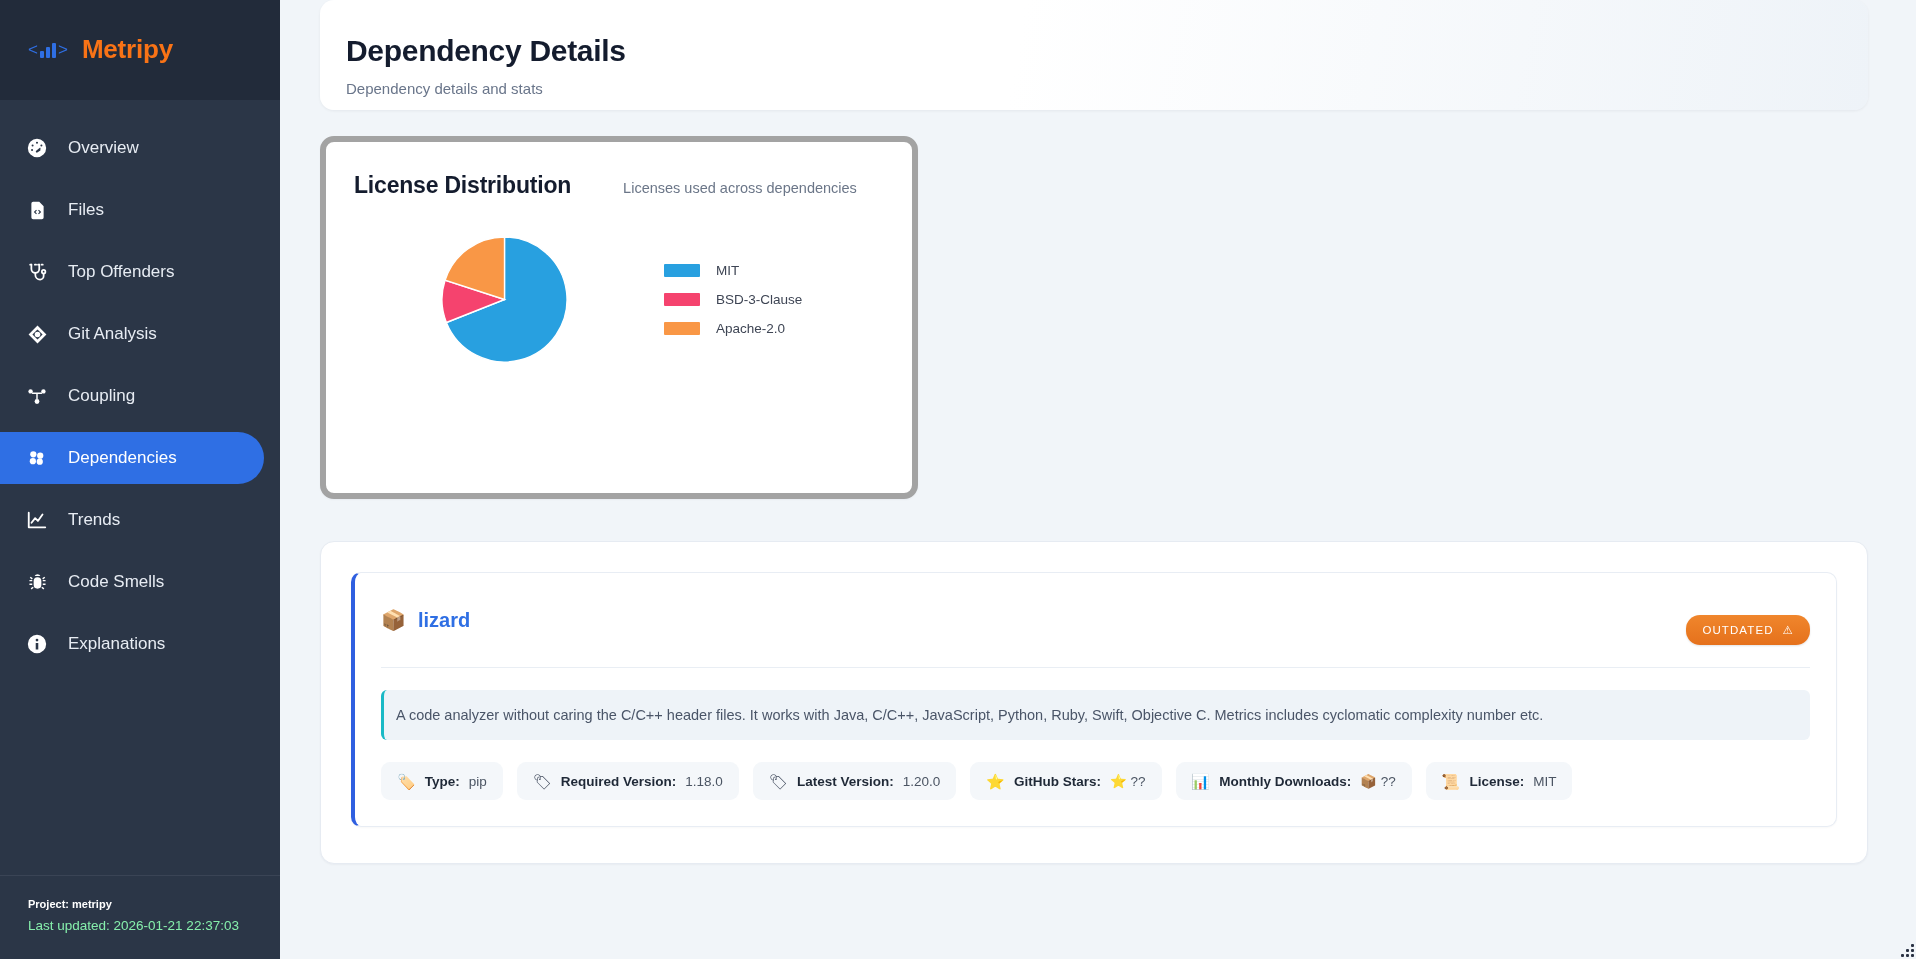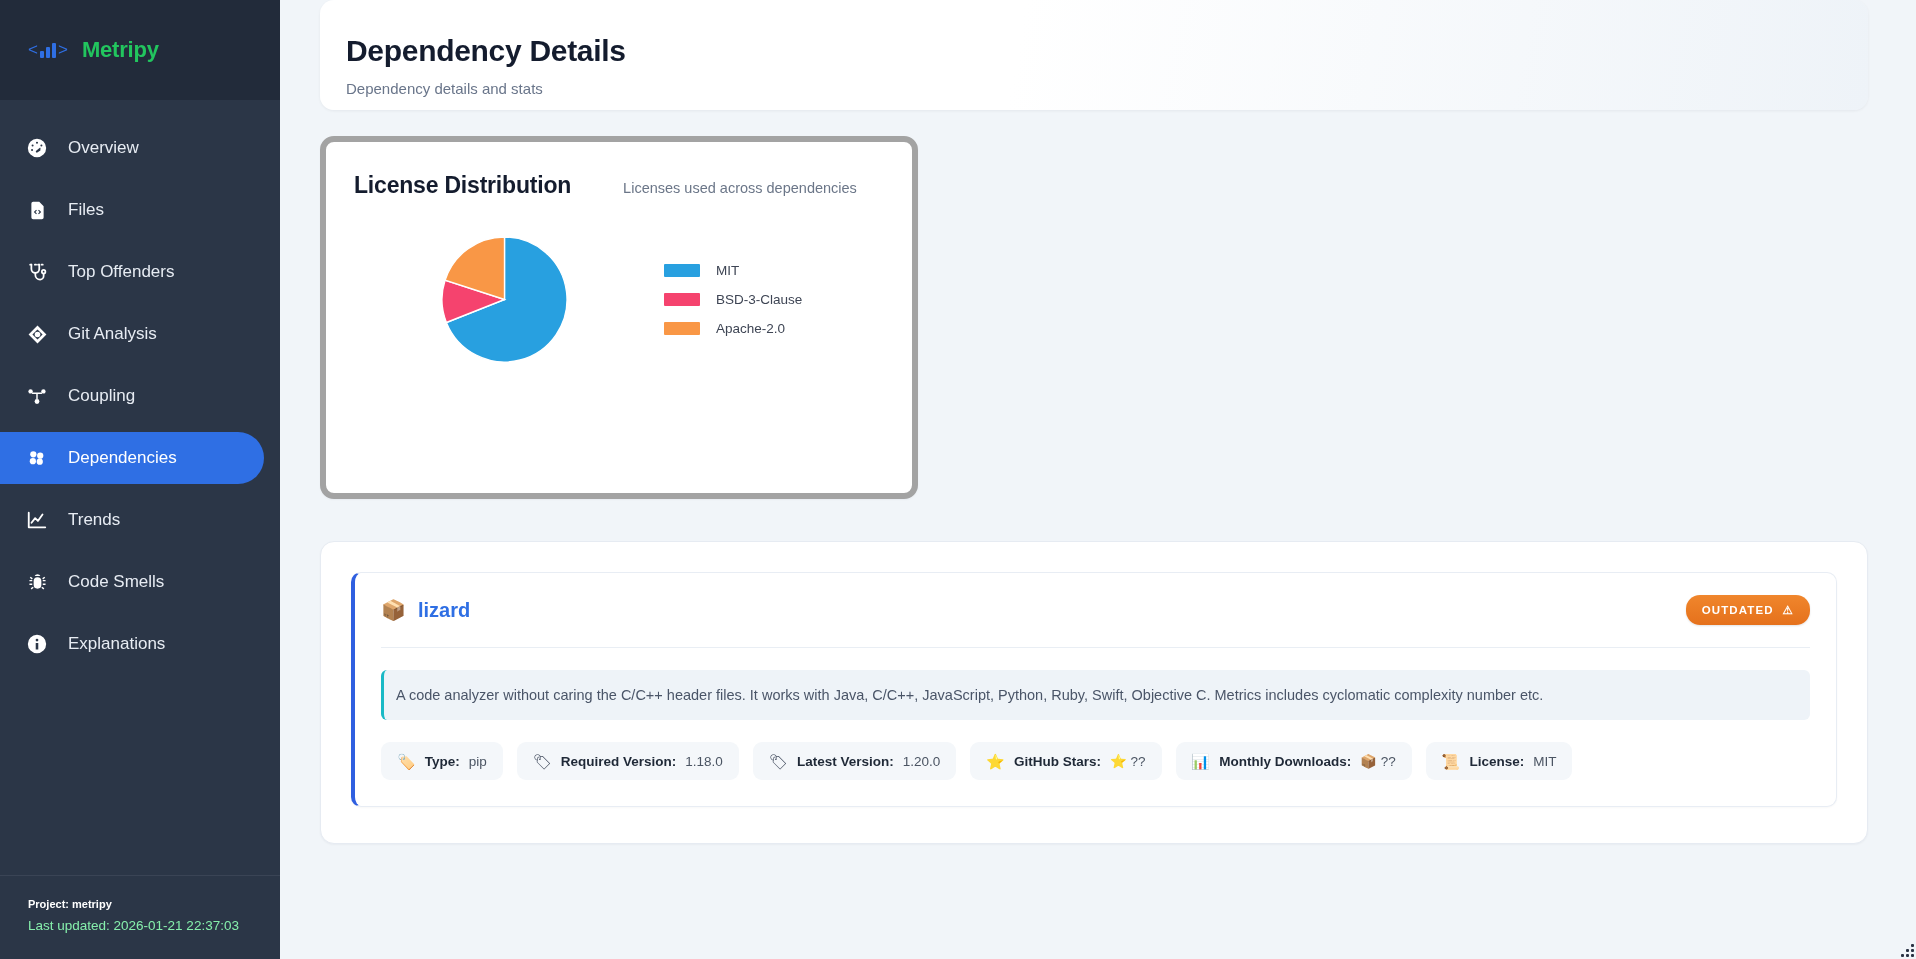--- a/index.html
+++ b/index.html
@@ -29,21 +29,21 @@
     display: flex; align-items: flex-end; gap: 2px;
     color: #2f6fe4; font-size: 19px; line-height: 1;
   }
   .brand-mark .chev { font-size: 17px; color: #2f6fe4; font-weight: 400; }
   .bars { display: flex; align-items: flex-end; gap: 2px; height: 15px; }
   .bars i { display: block; width: 4px; background: #2f6fe4; border-radius: 1px; }
   .bars i:nth-child(1){ height: 7px; }
   .bars i:nth-child(2){ height: 11px; }
   .bars i:nth-child(3){ height: 15px; }
   .brand-name {
-    color: #22c55e; font-size: 22px; font-weight: bold; letter-spacing: -0.2px;
+    color: #f97316; font-size: 26px; font-weight: bold; letter-spacing: -0.2px;
   }
 
   .nav { padding: 22px 0 0 0; flex: 1; }
   .nav-item {
     display: flex; align-items: center; gap: 20px;
     height: 52px;
     margin: 0 16px 10px 0;
     padding-left: 26px;
     border-radius: 0 26px 26px 0;
     color: #e7ecf3; font-size: 17px;
@@ -116,24 +116,25 @@
     padding: 22px 26px 26px 26px;
     background: #fff;
     box-shadow: 0 1px 2px rgba(16,24,40,.03);
   }
   .dep-head { display: flex; align-items: center; justify-content: space-between; }
   .dep-name-wrap { display: flex; align-items: center; gap: 12px; }
   .dep-emoji { font-size: 20px; line-height: 1; }
   .dep-name { font-size: 20px; font-weight: bold; color: #2f6fe4; }
   .badge-outdated {
     background: linear-gradient(180deg,#f0862c 0%, #e5711c 100%);
-    color: #fff; font-size: 11.5px; font-weight: bold; letter-spacing: 1.1px;
+    color: #fff; font-size: 11.5px; font-weight: normal; letter-spacing: 1.1px;
     border-radius: 14px; padding: 8px 16px;
     display: flex; align-items: center; gap: 9px;
     box-shadow: 0 1px 2px rgba(16,24,40,.12);
+    margin-top: 20px;
   }
   .dep-divider { height: 1px; background: #e9eef4; margin: 22px 0 0 0; }
 
   .dep-desc {
     margin-top: 22px;
     background: #eef3f8;
     border-left: 3px solid #19b9c6;
     border-radius: 6px;
     padding: 17px 12px;
     font-size: 14.5px; color: #4a5568;

